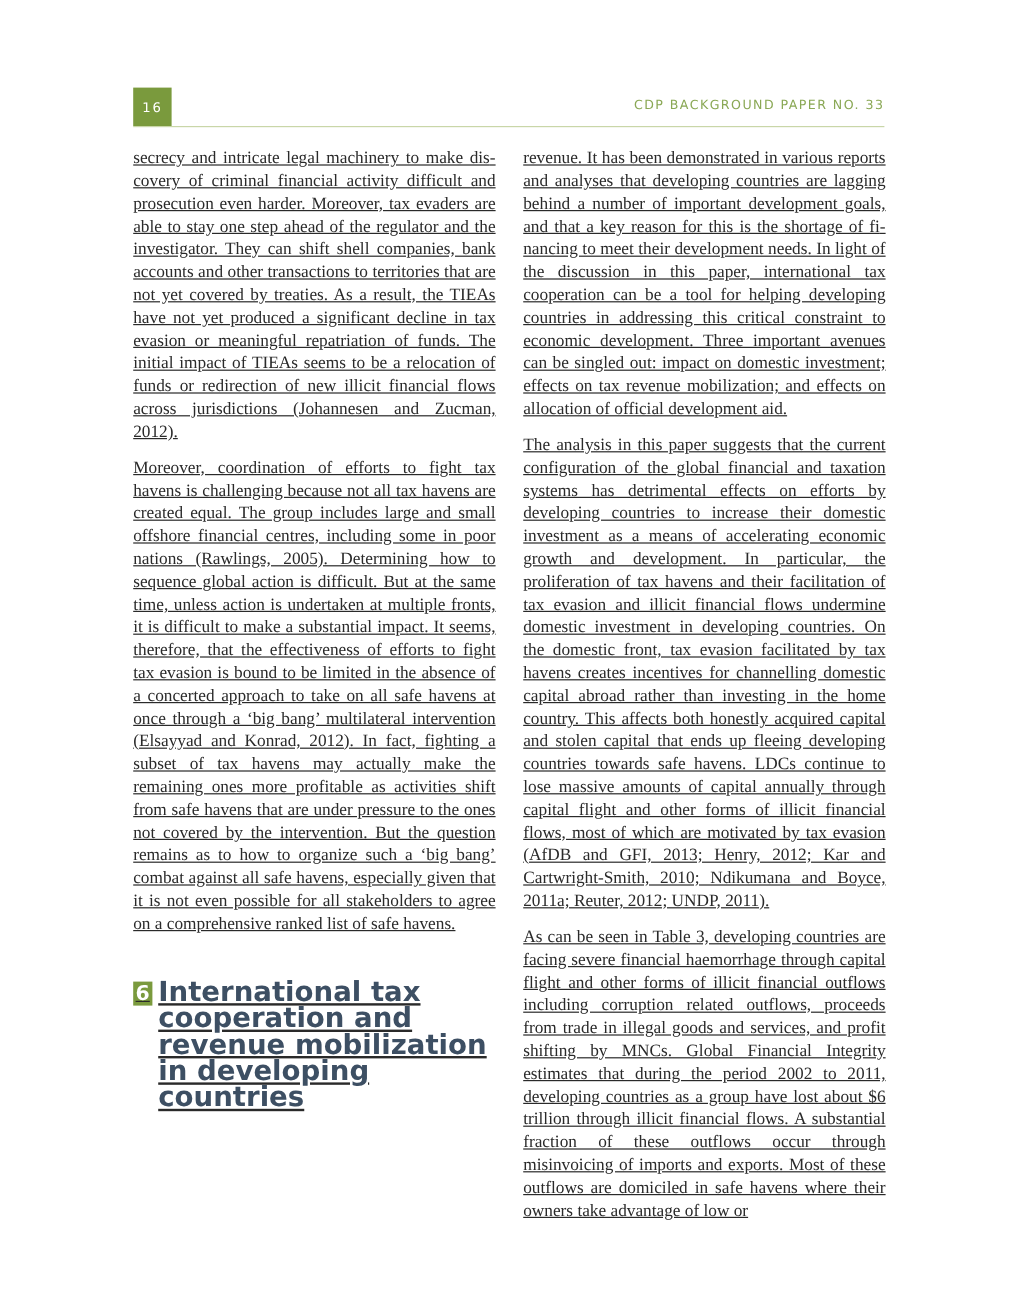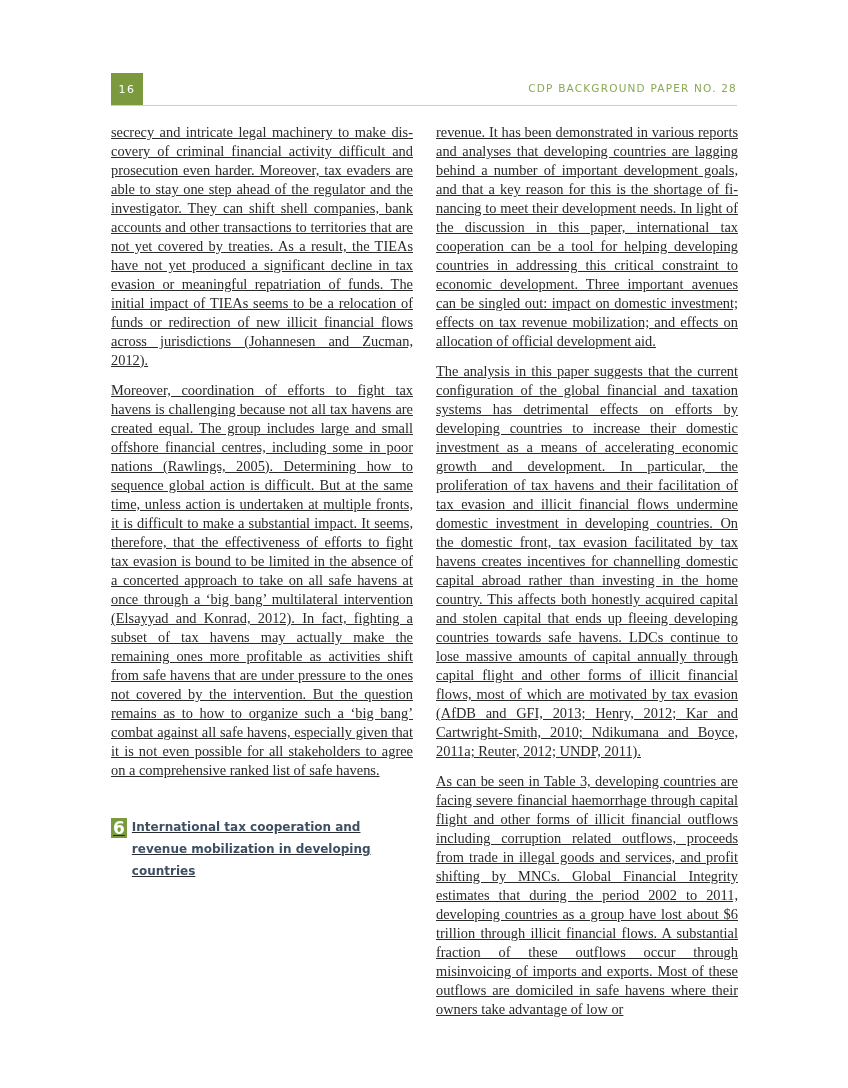--- a/index.html
+++ b/index.html
@@ -11,30 +11,30 @@
     .running-title { position: absolute; right: 0; top: 9px; color: #8aa855; font-family: "DejaVu Sans", sans-serif;
       font-size: 10.5px; letter-spacing: 1.2px; }
     .col { position: absolute; top: 123px; width: 302px; font-family: "Liberation Serif", serif; font-size: 14.4px;
       line-height: 19px; color: #2a2a2a; text-align: justify; hyphens: manual; text-decoration: underline; }
     .col-left { left: 111px; }
     .col-right { left: 436px; }
     .col p { margin: 0 0 11px 0; }
     .section-heading { margin: 36px 0 20px 0; display: flex; align-items: flex-start; }
     .section-num { background: #7a9a3d; color: #ffffff; font-family: "DejaVu Sans", sans-serif; font-weight: bold;
       font-size: 17px; line-height: 20px; padding: 0 2px; margin-right: 5px; margin-top: 2px; }
-    .section-title { color: #3d4f63; font-family: "DejaVu Sans", sans-serif; font-weight: bold; font-size: 12px;
+    .section-title { color: #3d4f63; font-family: "DejaVu Sans", sans-serif; font-weight: bold; font-size: 23px;
       line-height: 22px; text-align: left; }
   </style>
 </head>
 <body>
 
 <div class="page">
   <div class="header">
     <div class="page-num">16</div>
-    <div class="running-title">CDP BACKGROUND PAPER NO. 28</div>
+    <div class="running-title">CDP BACKGROUND PAPER NO. 33</div>
   </div>
 
   <div class="col col-left">
     <p>secrecy and intricate legal machinery to make dis­covery of criminal financial activity difficult and prosecution even harder. Moreover, tax evaders are able to stay one step ahead of the regulator and the investigator. They can shift shell companies, bank accounts and other transactions to territories that are not yet covered by treaties. As a result, the TIEAs have not yet produced a significant decline in tax eva­sion or meaningful repatriation of funds. The initial impact of TIEAs seems to be a relocation of funds or redirection of new illicit financial flows across juris­dictions (Johannesen and Zucman, 2012).</p>
     <p>Moreover, coordination of efforts to fight tax havens is challenging because not all tax havens are created equal. The group includes large and small offshore financial centres, including some in poor nations (Rawlings, 2005). Determining how to sequence global action is difficult. But at the same time, unless action is undertaken at multiple fronts, it is difficult to make a substantial impact. It seems, therefore, that the effectiveness of efforts to fight tax evasion is bound to be limited in the absence of a concerted approach to take on all safe havens at once through a ‘big bang’ multilateral intervention (Elsayyad and Konrad, 2012). In fact, fighting a subset of tax ha­vens may actually make the remaining ones more profitable as activities shift from safe havens that are under pressure to the ones not covered by the intervention. But the question remains as to how to organize such a ‘big bang’ combat against all safe ha­vens, especially given that it is not even possible for all stakeholders to agree on a comprehensive ranked list of safe havens.</p>
     <div class="section-heading">
       <span class="section-num">6</span>
       <span class="section-title">International tax cooperation and revenue mobilization in developing countries</span>
     </div>
   </div>

